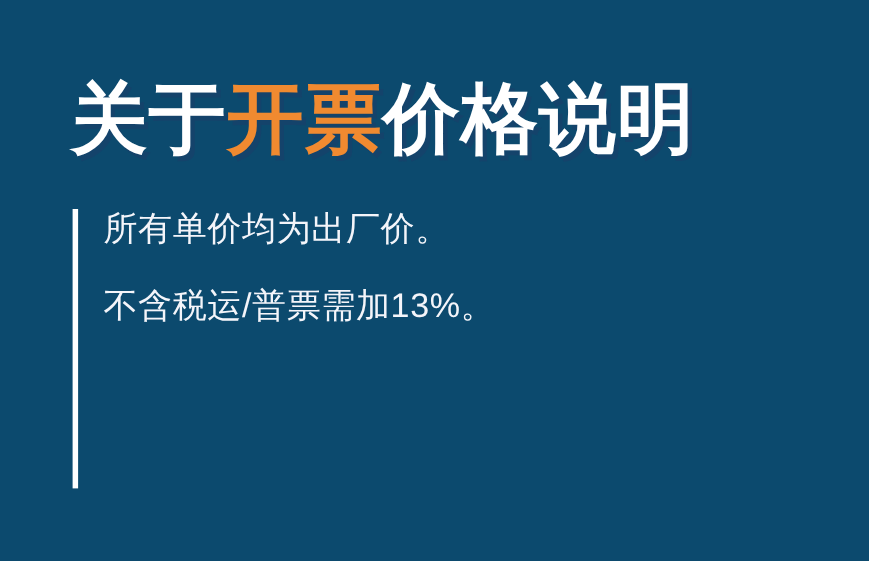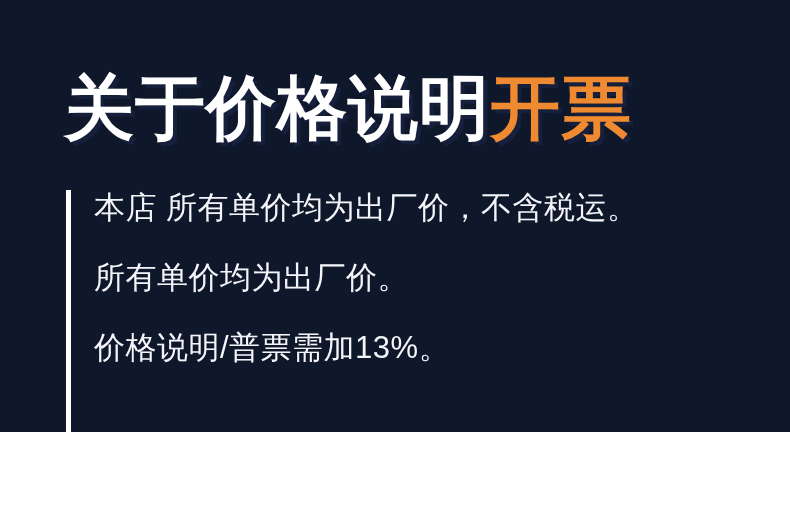--- a/index.html
+++ b/index.html
@@ -9,22 +9,22 @@
   body {
     width: 790px;
     height: 510px;
     overflow: hidden;
     font-family: "Liberation Sans", "DejaVu Sans", sans-serif;
   }
 
   #banner {
     position: relative;
     width: 790px;
-    height: 432px;
-    background: #0f172a;
+    height: 510px;
+    background: #0c4a6e;
     overflow: hidden;
   }
 
   
   #title-block {
     position: absolute;
     left: 64px;
     top: 62px;
     width: 690px;
     height: 92px;
@@ -95,29 +95,28 @@
     height: auto;
   }
 </style>
 </head>
 <body>
 
 <div id="banner">
 
   <div id="title-block">
     <span class="title-text title-white">关于</span>
+    <span class="title-text title-accent">开票</span>
     <span class="title-text title-white">价格说明</span>
-    <span class="title-text title-accent">开票</span>
   </div>
 
   <div id="body-block">
 
     <div id="accent-rule"></div>
 
     <div id="body-lines">
-      <div class="body-line">本店 所有单价均为出厂价，不含税运。</div>
       <div class="body-line">所有单价均为出厂价。</div>
-      <div class="body-line">价格说明/普票需加13%。</div>
+      <div class="body-line">不含税运/普票需加13%。</div>
     </div>
 
   </div>
 
 </div>
 
 </body></html>

